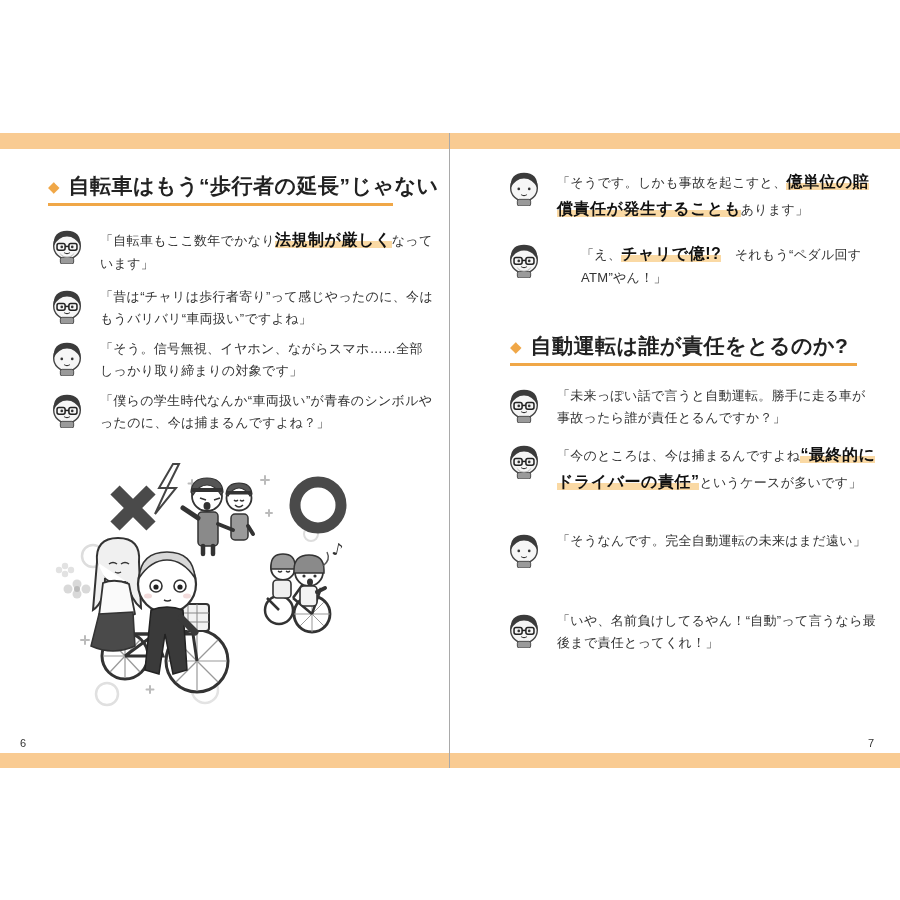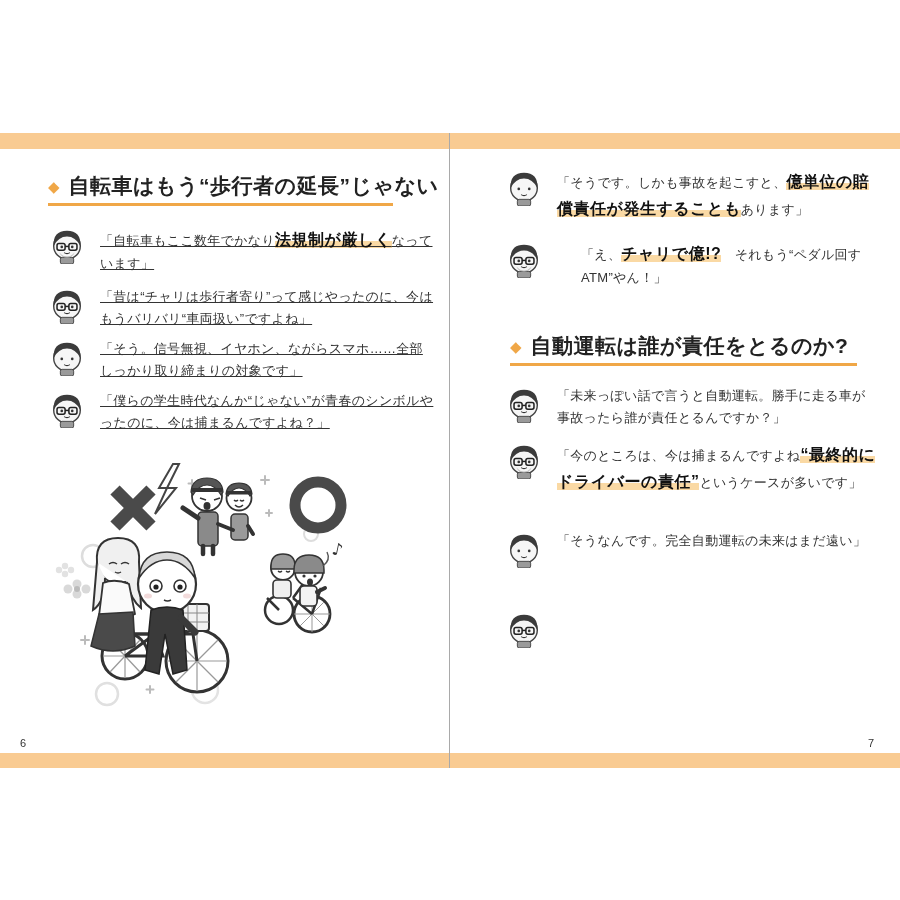--- a/index.html
+++ b/index.html
@@ -14,21 +14,21 @@
   .pagenum.r{left:868px;}
 
   .heading{position:absolute;display:flex;align-items:center;gap:9px;}
   .heading .dia{font-size:15px;color:#F0A747;line-height:1;}
   .heading .htxt{font-size:21px;font-weight:bold;color:#222;letter-spacing:0.5px;}
   .hrule{position:absolute;height:3px;background:#F0A747;}
 
   .dialogue{position:absolute;display:flex;align-items:flex-start;}
   .avatar{flex:0 0 38px;width:38px;height:38px;}
   .speech{margin:0 16px 0 14px;font-size:13px;line-height:1.7;color:#333;letter-spacing:0.3px;}
-  .speech.lw{width:336px;text-decoration:underline;}
+  .speech.lw{width:336px;}
   .speech.rw{width:320px;}
   .hl{font-weight:bold;font-size:16px;color:#111;letter-spacing:0.5px;
       background:linear-gradient(transparent 58%, #FAD9A4 58%);}
   .hl:empty{display:none;}
 
   
   .avatar .u-glasses,.avatar .u-beard{display:none;}
   .avatar.glasses .u-glasses{display:inline;}
   .avatar.beard .u-glasses,.avatar.beard .u-beard{display:inline;}
 
@@ -108,21 +108,21 @@
   </div>
 
   <div class="dialogue" style="left:48px;top:390px;">
     <span class="avatar glasses">
       <svg viewBox="0 0 40 40" width="38" height="38">
           <use href="#av-face"></use>
           <use class="u-glasses" href="#av-glasses"></use>
           <use class="u-beard" href="#av-beard"></use>
         </svg>
     </span>
-    <p class="speech lw"><span>「僕らの学生時代なんか“じゃない”が青春のシンボルやったのに、今は捕まるんですよね？」</span><span></span></p>
+    <p class="speech lw"><span>「僕らの学生時代なんか“車両扱い”が青春のシンボルやったのに、今は捕まるんですよね？」</span><span></span></p>
   </div>
 
   <div class="illus">
     <svg viewBox="0 0 345 280" width="345" height="280">
 
       <circle cx="38" cy="118" r="11" fill="none" stroke="#ddd" stroke-width="2.5"></circle>
       <circle ccx="0" cx="150" cy="252" r="13" fill="none" stroke="#e3e3e3" stroke-width="2.5"></circle>
       <circle cx="52" cy="256" r="11" fill="none" stroke="#e0e0e0" stroke-width="2.5"></circle>
       <circle cx="256" cy="96" r="7" fill="none" stroke="#ddd" stroke-width="2"></circle>
       <g fill="#d9d9d9">
@@ -309,15 +309,16 @@
   </div>
 
   <div class="dialogue" style="left:505px;top:610px;">
     <span class="avatar glasses">
       <svg viewBox="0 0 40 40" width="38" height="38">
           <use href="#av-face"></use>
           <use class="u-glasses" href="#av-glasses"></use>
           <use class="u-beard" href="#av-beard"></use>
         </svg>
     </span>
+    <p class="speech rw"><span>「いや、名前負けしてるやん！“自動”って言うなら最後まで責任とってくれ！」</span><span></span></p>
   </div>
 
 </div>
 
 </body></html>

